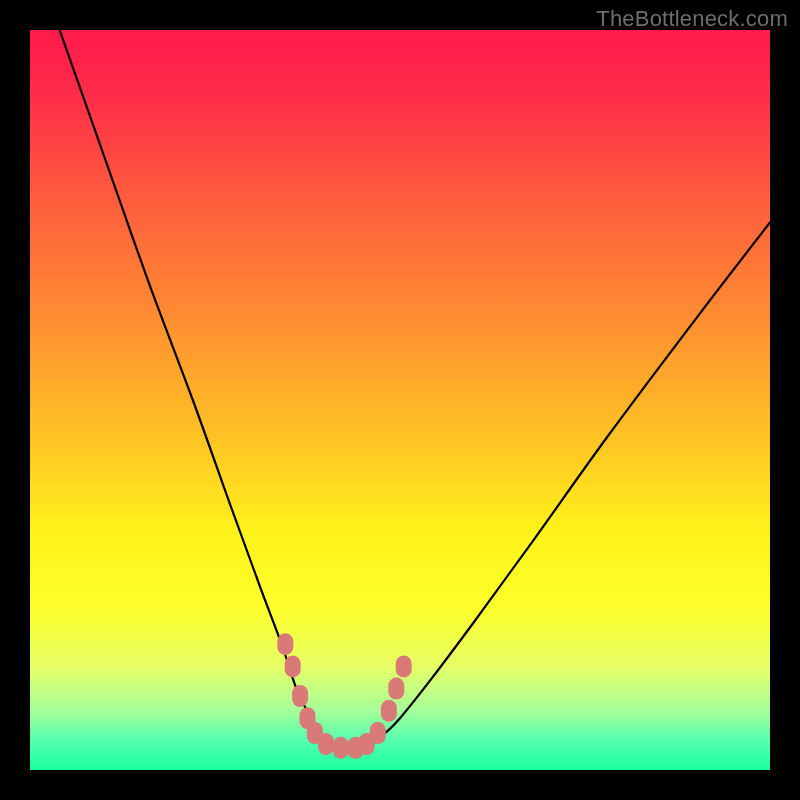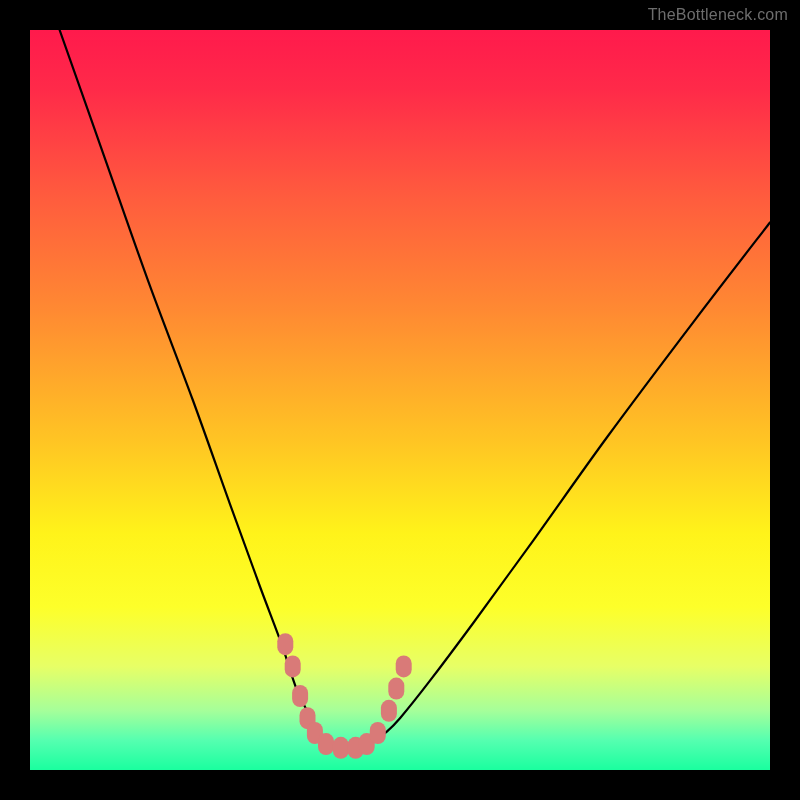--- a/index.html
+++ b/index.html
@@ -29,21 +29,21 @@
   }
   .gradient {
     position: absolute;
     left: 0; top: 0; width: 100%; height: 100%;
   }
   .watermark {
     position: absolute;
     top: 6px;
     right: 12px;
     color: #6d6d6d;
-    font-size: 16px;
+    font-size: 22px;
     letter-spacing: 0.2px;
     font-weight: 400;
   }
   svg.curve-layer {
     position: absolute;
     left: 0; top: 0;
     width: 100%; height: 100%;
     overflow: visible;
   }
 </style>

